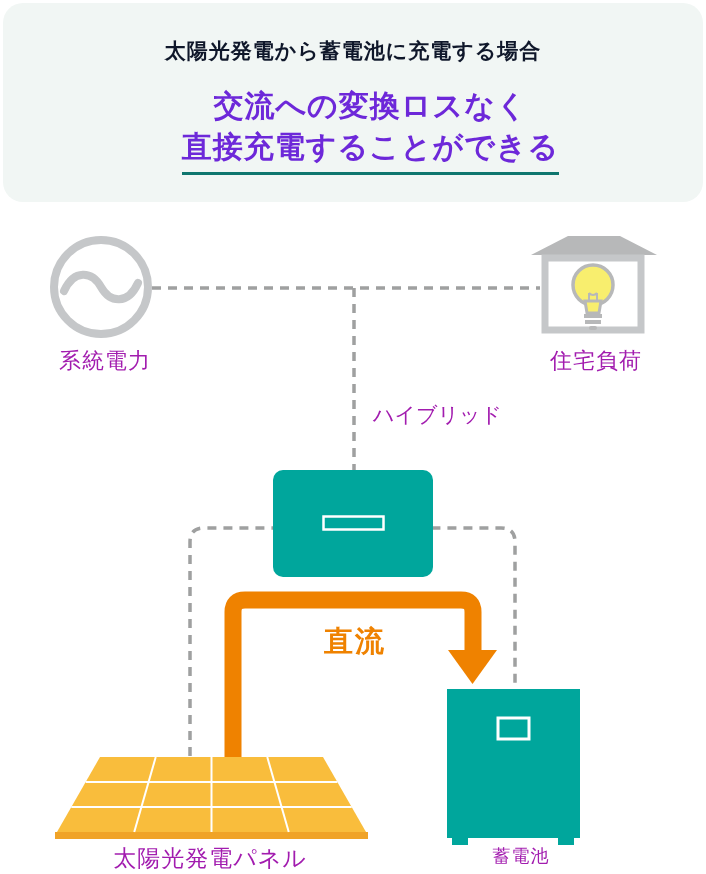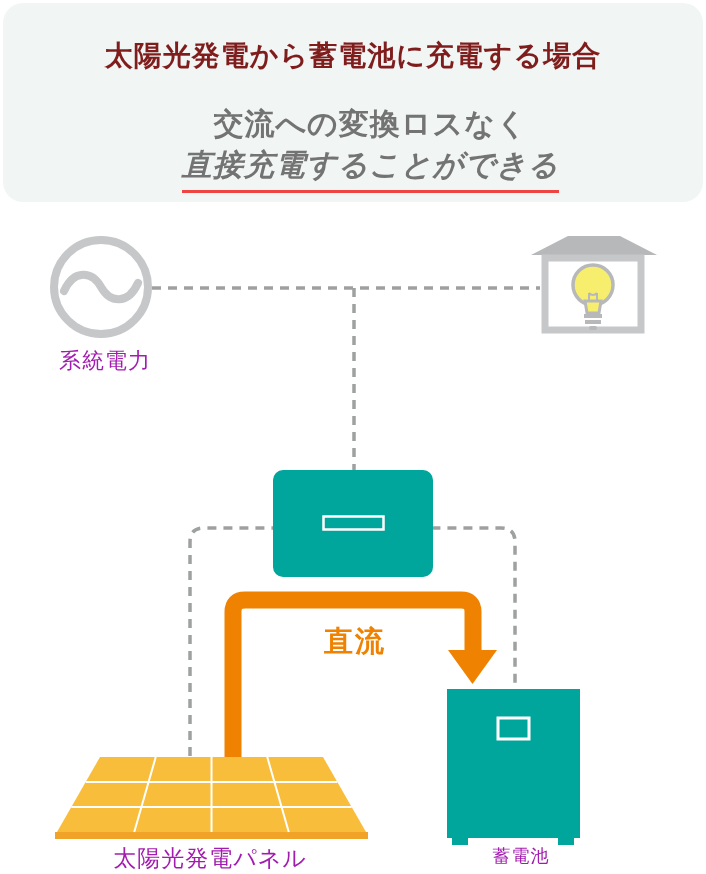--- a/index.html
+++ b/index.html
@@ -2,24 +2,24 @@
 <html><head>
 <meta charset="utf-8">
 <style>
   html,body{margin:0;padding:0;}
   body{background:#ffffff;font-family:"Liberation Sans","DejaVu Sans",sans-serif;}
   .page{position:relative;width:706px;height:874px;background:#ffffff;overflow:hidden;}
 
   
   .header{position:absolute;left:3px;top:3px;width:700px;height:199px;
           background:#f1f6f4;border-radius:20px;text-align:center;}
-  .header .subtitle{margin-top:34px;font-size:28px;font-weight:bold;color:#7f1d1d;letter-spacing:1px;}
-  .header .title{margin-top:28px;font-size:30px;font-weight:bold;color:#737373;
+  .header .subtitle{margin-top:34px;font-size:21px;font-weight:bold;color:#0f172a;letter-spacing:1px;}
+  .header .title{margin-top:20px;font-size:30px;font-weight:bold;color:#6d28d9;
                  line-height:41px;letter-spacing:1px;padding-left:35px;}
-  .header .title .underlined{display:inline-block;border-bottom:3px solid #ef4444;padding-bottom:5px;font-style:italic;}
+  .header .title .underlined{display:inline-block;border-bottom:3px solid #0f766e;padding-bottom:5px;}
 
   
   .diagram-svg{position:absolute;left:0;top:0;width:706px;height:874px;}
 
   
   .lbl{position:absolute;color:#a21caf;}
   .lbl-grid{left:25px;top:346px;width:160px;text-align:center;font-size:22px;font-weight:500;letter-spacing:1px;}
   .lbl-house{left:516px;top:346px;width:160px;text-align:center;font-size:22px;font-weight:500;letter-spacing:1px;}
   .lbl-cond{left:373px;top:401px;width:240px;text-align:left;font-size:21px;font-weight:500;line-height:28px;}
   .lbl-cond span{display:block;}
@@ -91,19 +91,21 @@
         <path d="M 155.75 757 L 134.25 832"></path>
         <path d="M 211.5 757 L 211.5 832"></path>
         <path d="M 267.25 757 L 288.75 832"></path>
         <path d="M 85.7 782 L 337.3 782"></path>
         <path d="M 71.3 807 L 351.7 807"></path>
       </g>
     </g>
   </svg>
 
   <div class="lbl lbl-grid">系統電力</div>
+  <div class="lbl lbl-house">住宅負荷</div>
   <div class="lbl lbl-cond">
+    <span>ハイブリッド</span>
   </div>
   <div class="lbl lbl-dc">直流</div>
   <div class="lbl lbl-panel">太陽光発電パネル</div>
   <div class="lbl lbl-batt">蓄電池</div>
 
 </div>
 
 </body></html>

